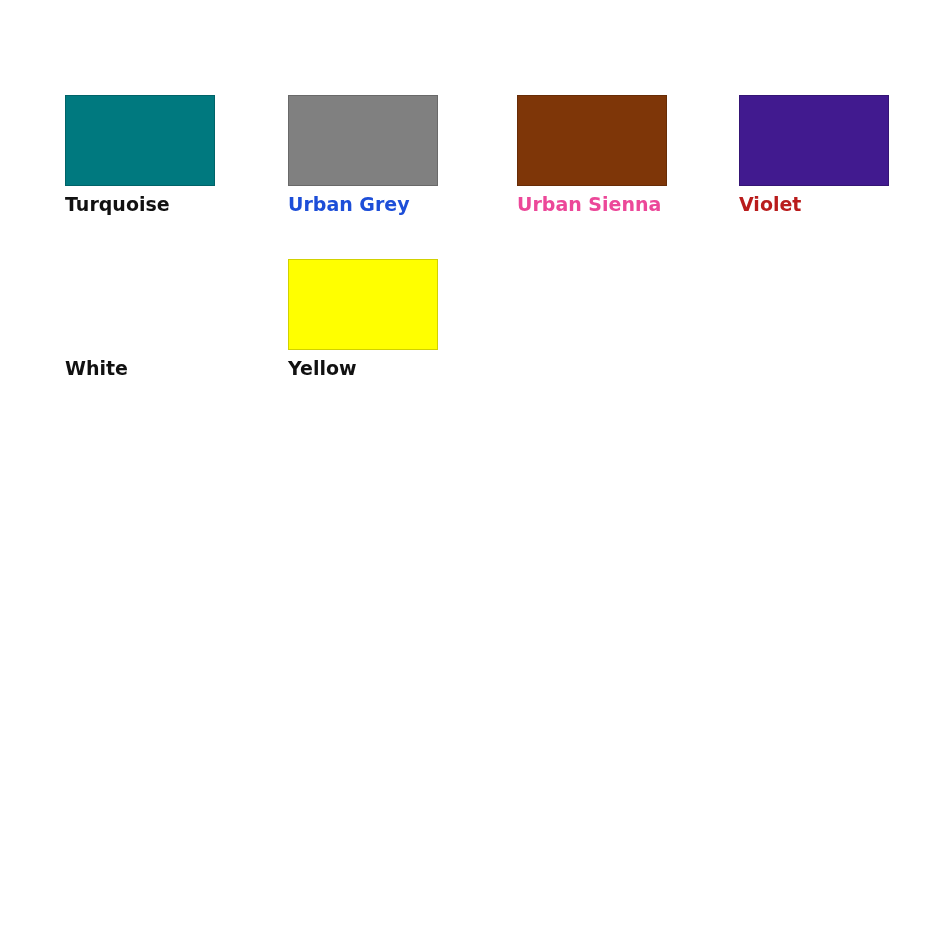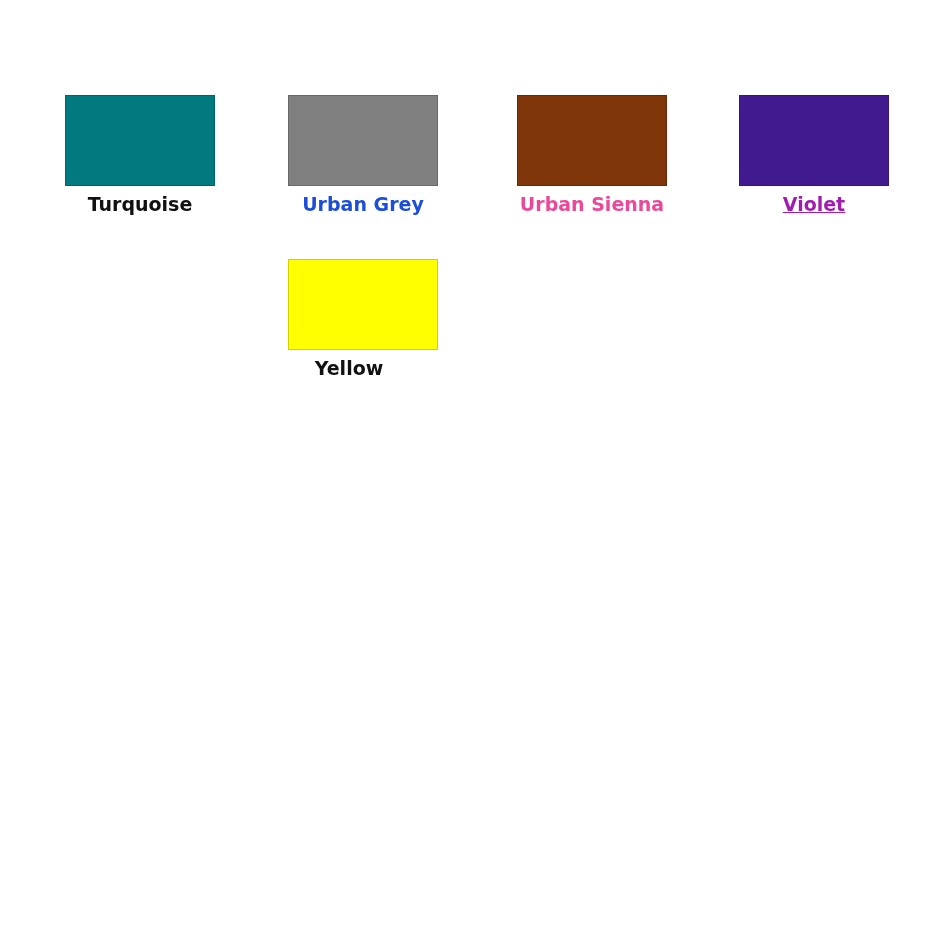--- a/index.html
+++ b/index.html
@@ -17,21 +17,21 @@
 
   #swatch-grid {
     position: relative;
     width: 950px;
     height: 950px;
   }
 
   .swatch-cell {
     position: absolute;
     width: 150px;
-    text-align: center;
+    text-align: left;
   }
 
   .swatch-chip {
     width: 150px;
     height: 91px;
     box-sizing: border-box;
     border: 1px solid rgba(0, 0, 0, 0.18);
   }
 
   
@@ -59,19 +59,23 @@
     <div class="swatch-cell" style="left: 288px; top: 95px; width: 150px;">
       <div class="swatch-chip" title="Urban Grey" style="width: 150px; height: 91px; background: rgb(128, 128, 128);"></div>
       <div class="swatch-label" style="color: #1d4ed8;">Urban Grey</div>
     </div>
     <div class="swatch-cell" style="left: 517px; top: 95px; width: 150px;">
       <div class="swatch-chip" title="Urban Sienna" style="width: 150px; height: 91px; background: rgb(126, 54, 8);"></div>
       <div class="swatch-label" style="color: #ec4899;">Urban Sienna</div>
     </div>
     <div class="swatch-cell" style="left: 739px; top: 95px; width: 150px;">
       <div class="swatch-chip" title="Violet" style="width: 150px; height: 91px; background: rgb(65, 26, 143);"></div>
-      <div class="swatch-label" style="color: #a21caf; text-decoration: underline;">Violet</div>
+      <div class="swatch-label" style="color: #b91c1c;">Violet</div>
+    </div>
+    <div class="swatch-cell" style="left: 65px; top: 259px; width: 150px;">
+      <div class="swatch-chip is-invisible" title="White" style="width: 150px; height: 91px; background: rgb(255, 255, 255);"></div>
+      <div class="swatch-label" style="color: rgb(17, 17, 17);">White</div>
     </div>
     <div class="swatch-cell" style="left: 288px; top: 259px; width: 122px;">
       <div class="swatch-chip" title="Yellow" style="width: 150px; height: 91px; background: rgb(255, 255, 0);"></div>
       <div class="swatch-label" style="color: rgb(17, 17, 17);">Yellow</div>
     </div>
   </div>
 
 </body></html>

